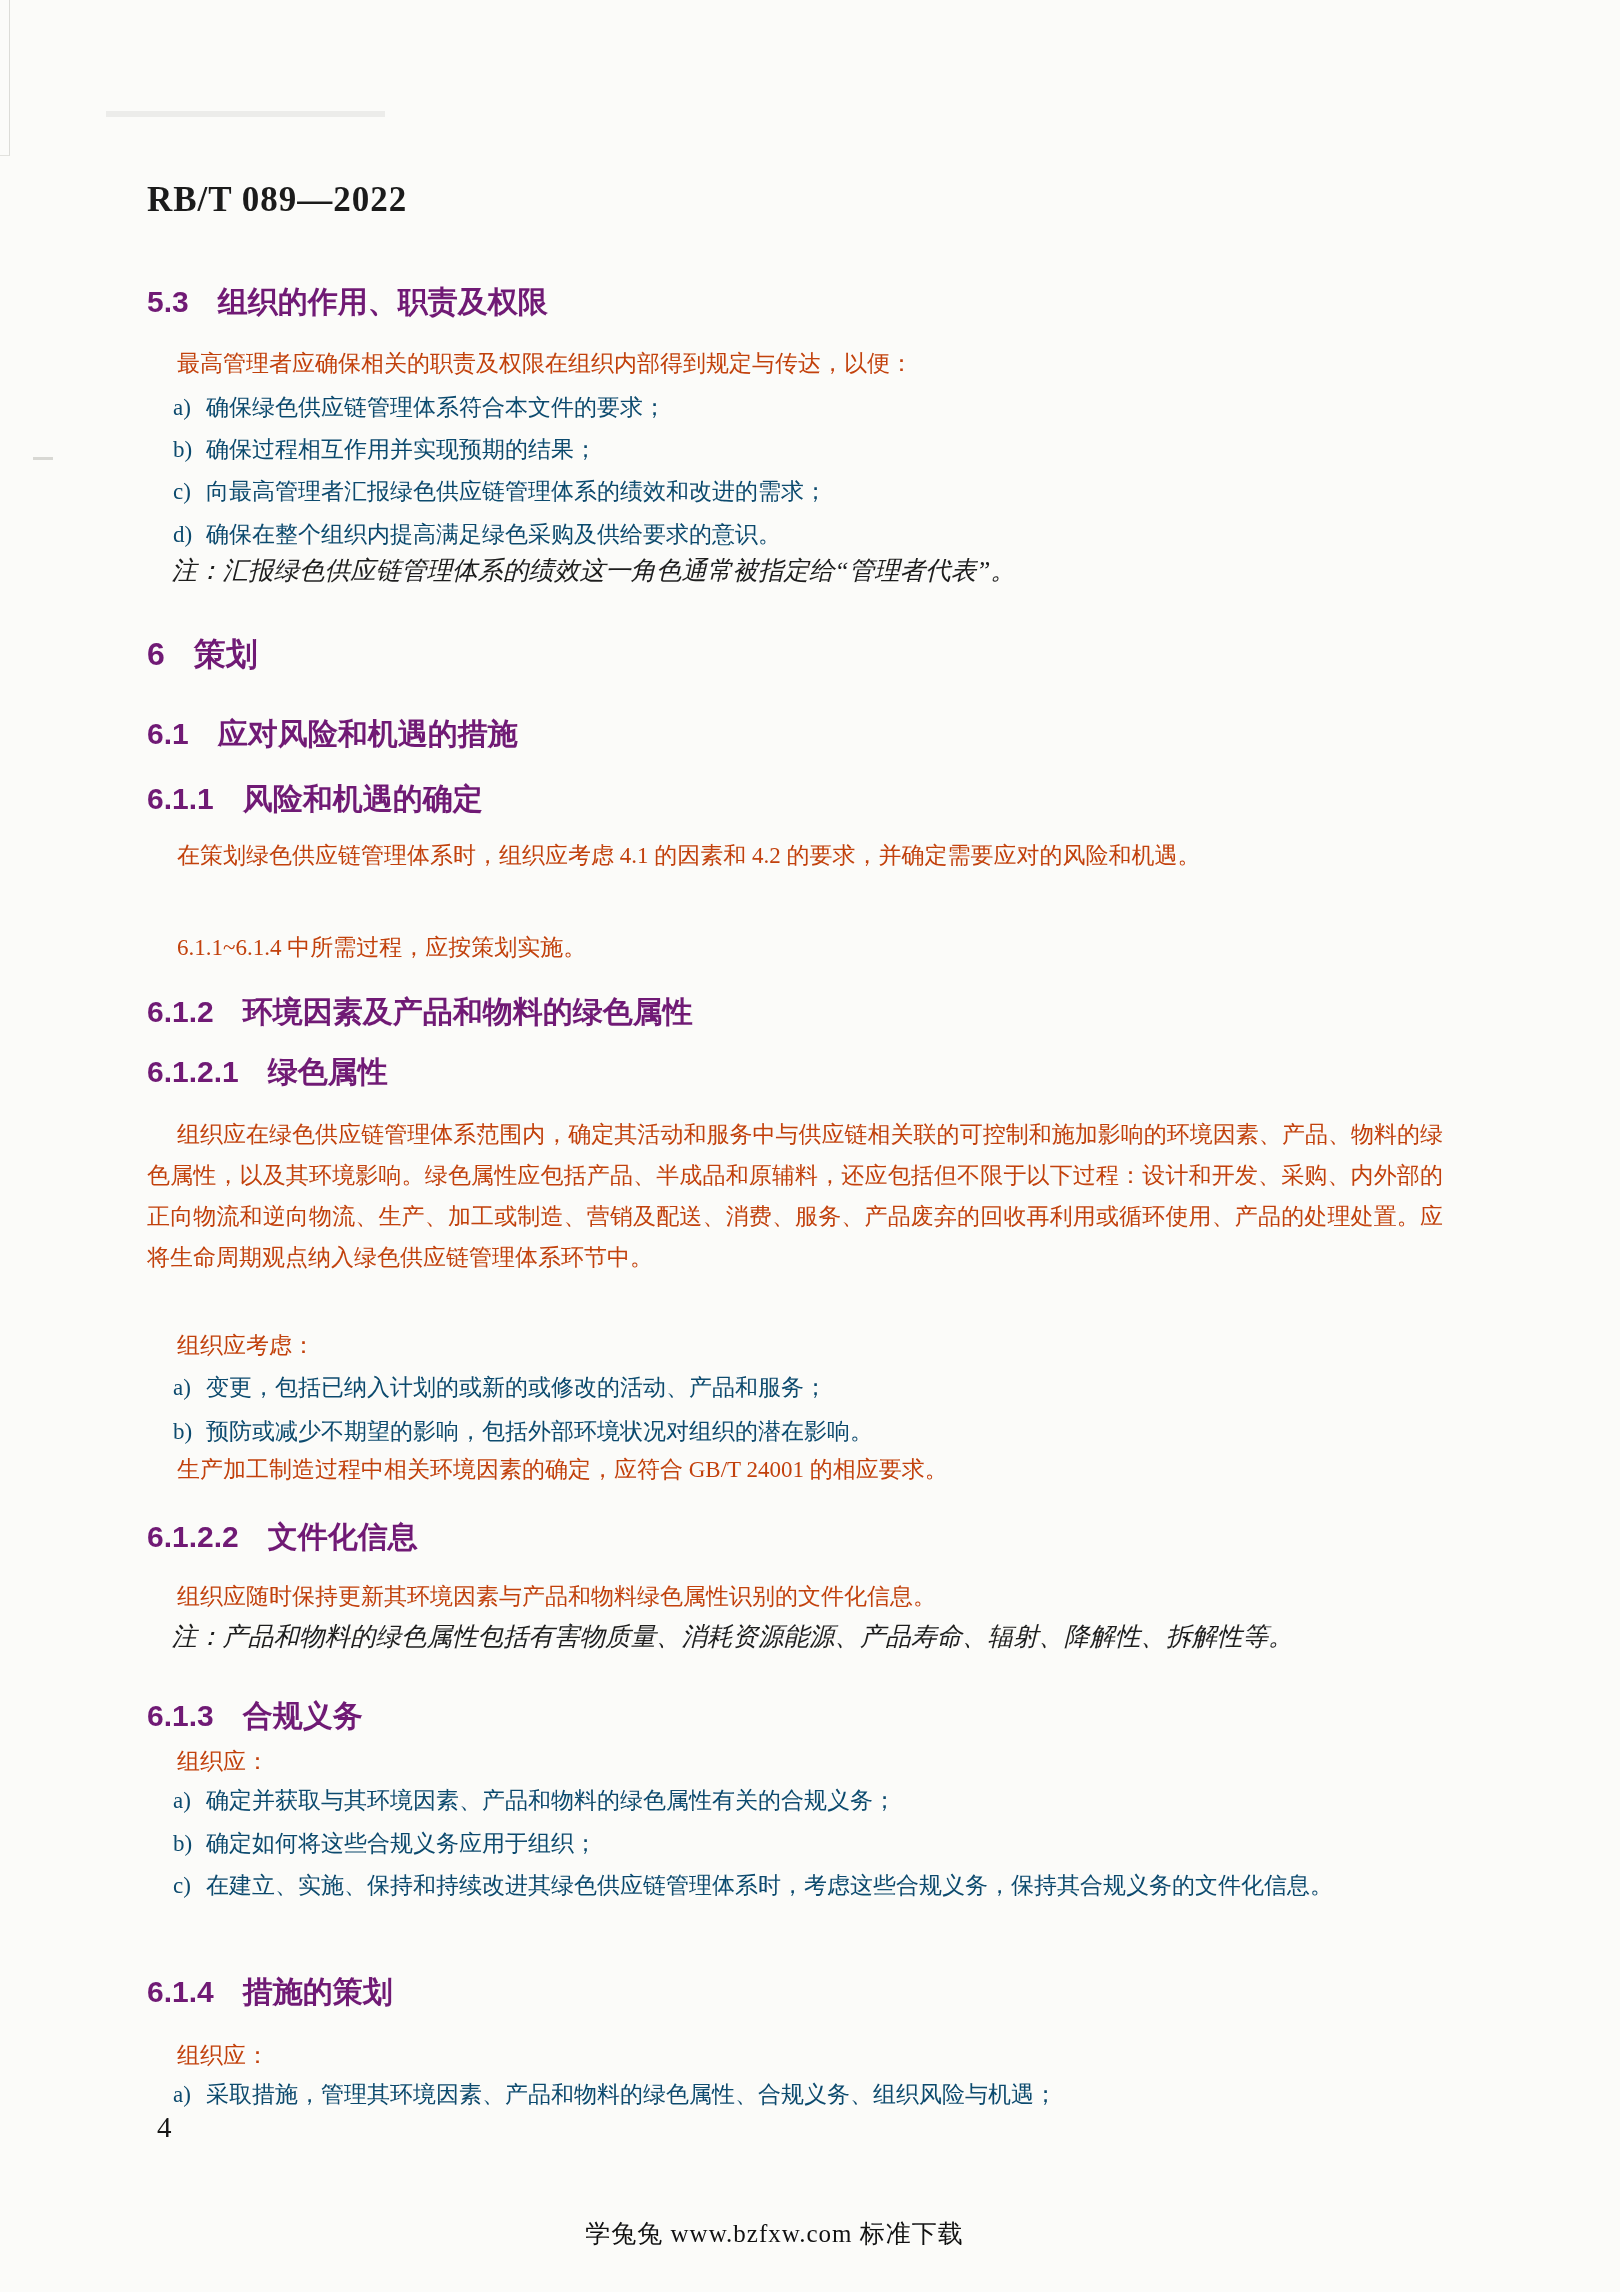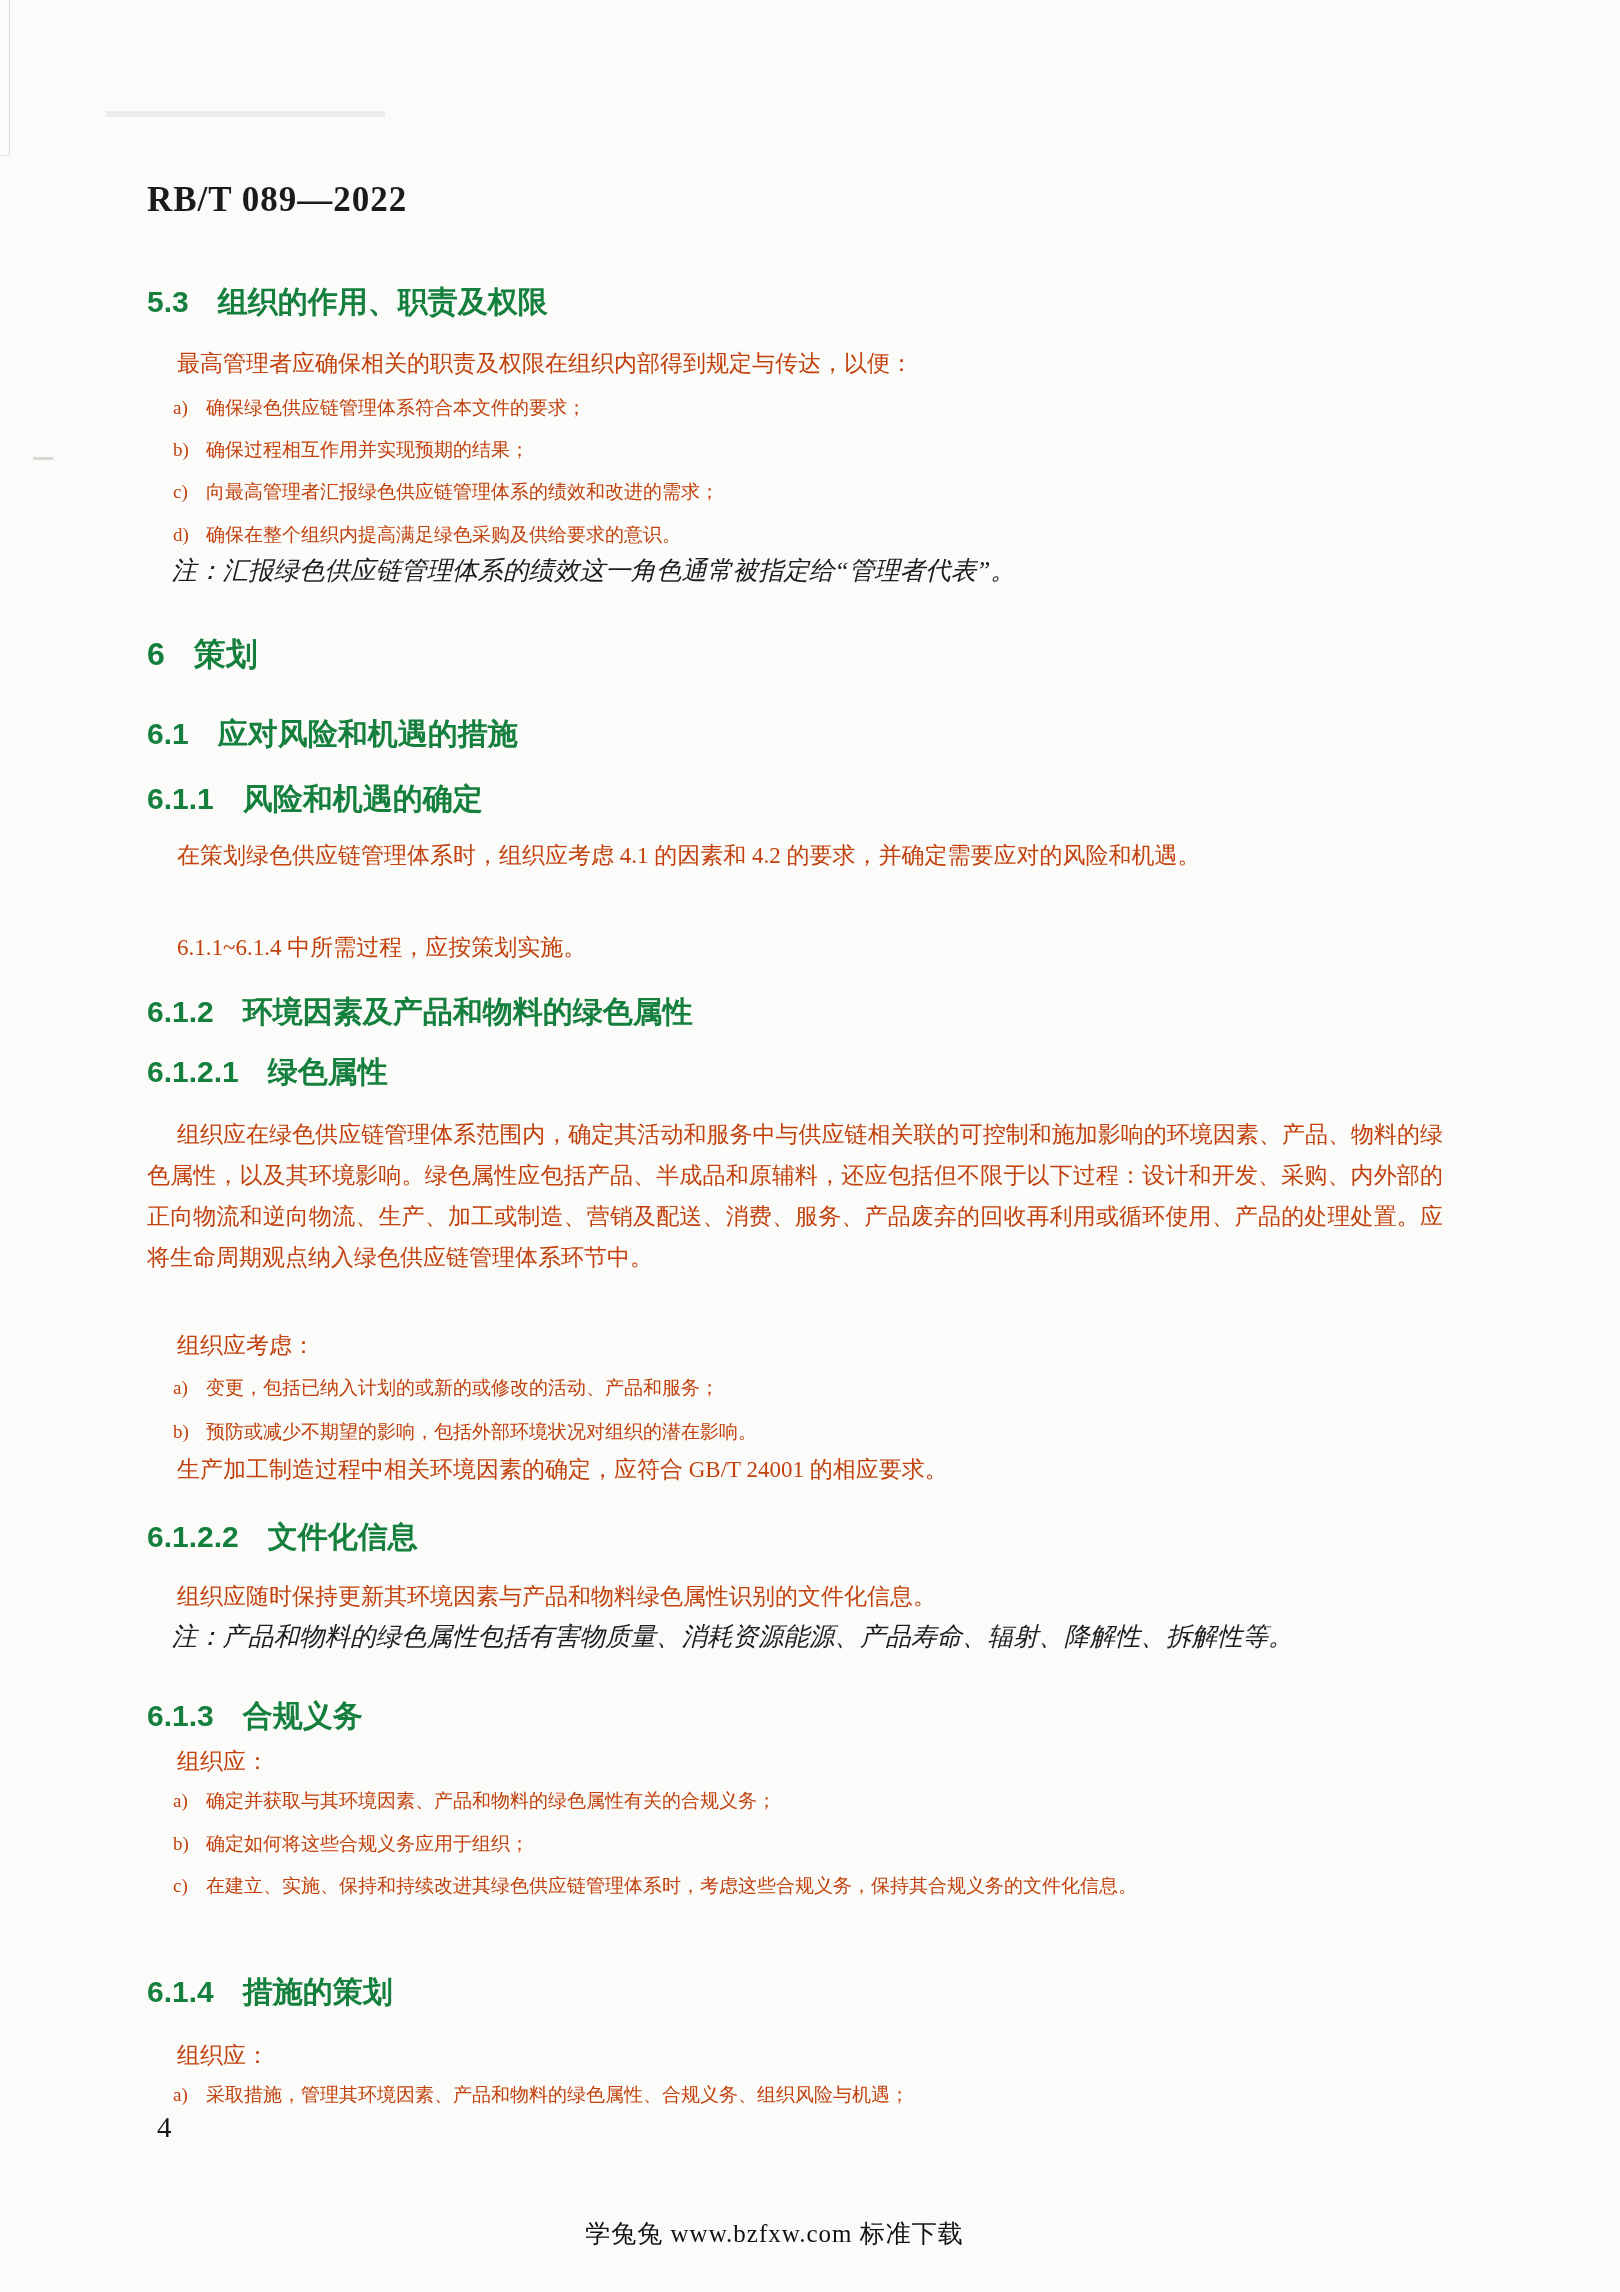--- a/index.html
+++ b/index.html
@@ -12,32 +12,32 @@
     font-family:"Liberation Serif","DejaVu Serif",serif;
     padding-left:8px;
   }
   .abs{position:absolute;left:147px;width:1296px;}
   .doc-code{
     font-family:"Liberation Serif","DejaVu Serif",serif;
     font-weight:700;font-size:35px;letter-spacing:1px;
   }
   .h1,.h2{
     font-family:"Liberation Sans","DejaVu Sans",sans-serif;
-    font-weight:700;color:#15803d;
+    font-weight:700;color:#701a75;
   }
   .h1{font-size:32px;}
   .h2{font-size:30px;}
   .h1 .num,.h2 .num{display:inline-block;margin-right:29px;}
   .para{
     margin:0;font-size:23px;line-height:41px;
     text-indent:30px;text-align:justify;color:#c2410c;
     font-weight:500;
   }
   .li{
-    font-size:19px;line-height:42px;color:#c2410c;
+    font-size:23px;line-height:42px;color:#0c4a6e;
     padding-left:59px;text-align:justify;font-weight:500;
   }
   .li .marker{display:inline-block;width:33px;margin-left:-33px;}
   .note{
     font-size:25.5px;line-height:35px;color:#1d1d1d;
     padding-left:24.5px;text-align:justify;font-weight:500;font-style:italic;
   }
   .pagenum{font-size:29px;color:#161616;}
   .footer{
     position:absolute;left:0;top:2217px;width:1549px;

